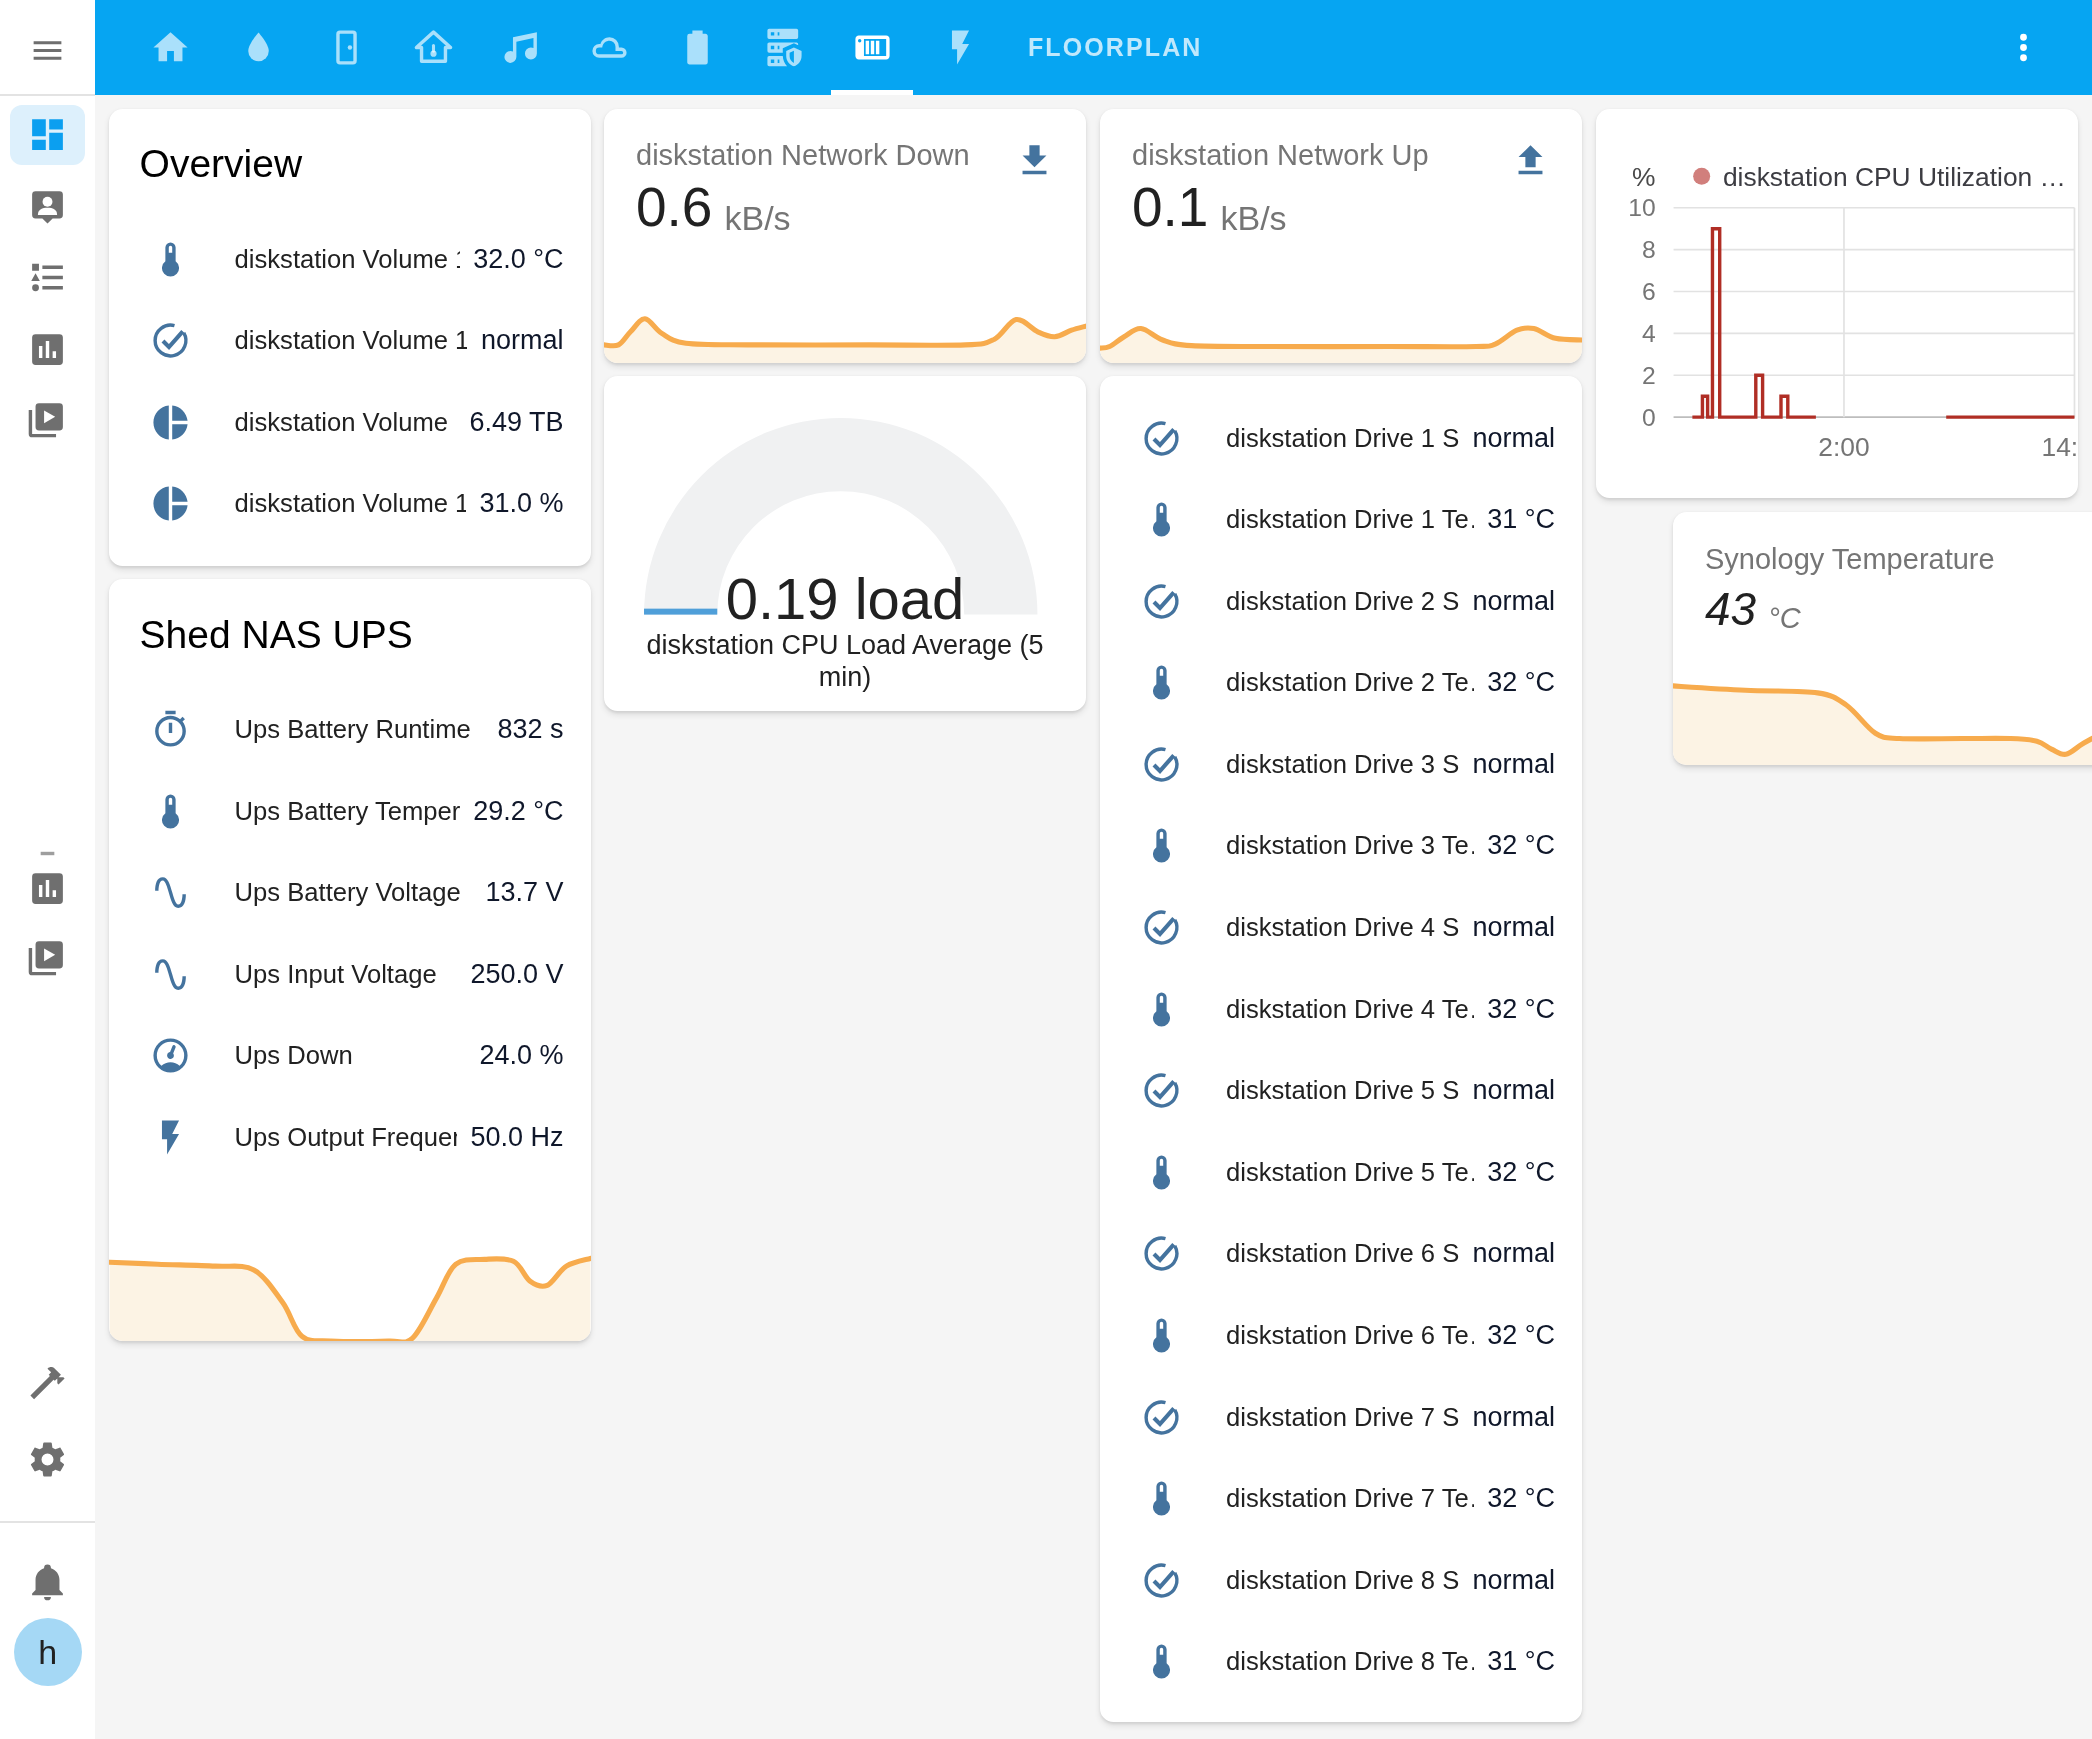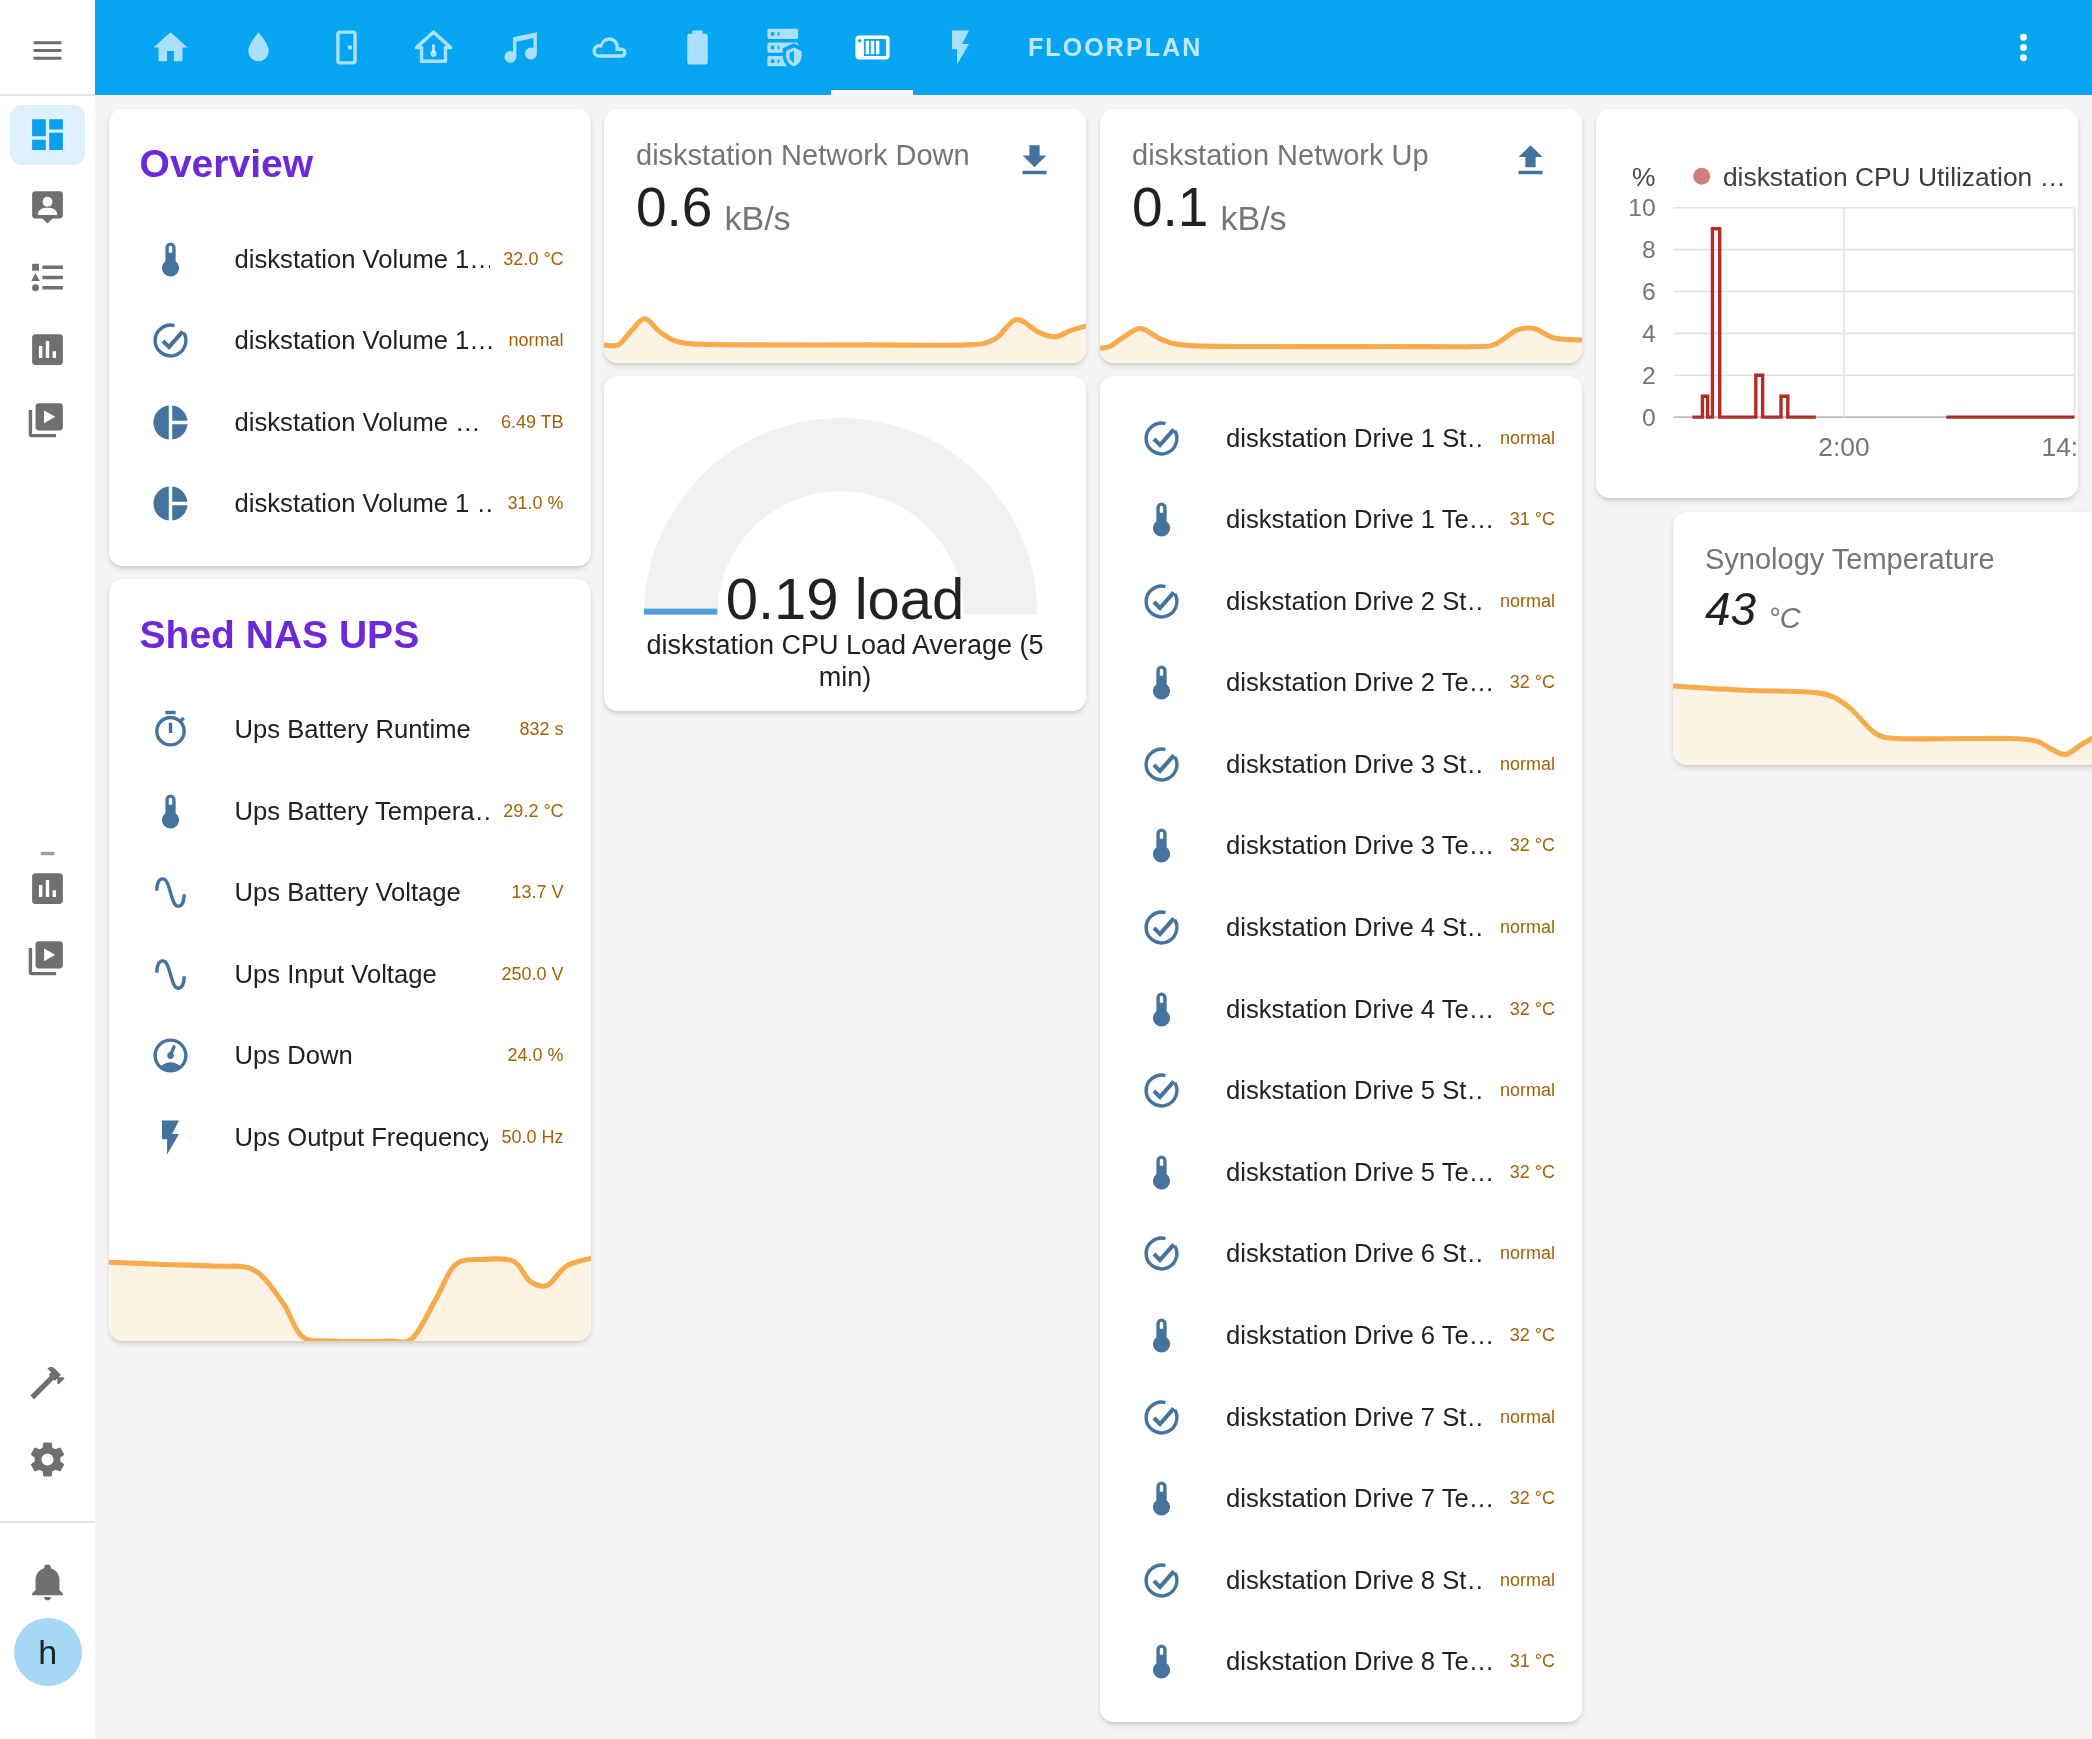--- a/index.html
+++ b/index.html
@@ -19,28 +19,28 @@
   .side-divider { position:absolute; left:0; width:95px; height:1.7px; background:#e3e3e3; }
   .side-item { position:absolute; left:27px; width:41px; height:41px; color:#6f6f6f; }
   .side-item svg { width:41px; height:41px; display:block; }
   .active-pill { position:absolute; left:10.2px; width:75px; height:60px; border-radius:12px; background:#ddf0fc; }
   .side-item.active { color:var(--active-blue); }
   .avatar { position:absolute; left:13.6px; width:68px; height:68px; border-radius:50%; background:#a5d8f5; display:flex; align-items:center; justify-content:center; font-size:34px; color:#212121; }
 
   .content { position:absolute; left:95px; top:95px; width:1997px; height:1644px; background:#f5f5f5; }
   .card { position:absolute; width:482px; background:#fff; border-radius:13.6px; box-shadow:0 3.4px 6.8px rgba(0,0,0,0.09), 0 1.7px 2.6px rgba(0,0,0,0.08); }
 
-  .card-header { padding:31.5px 31px 0; font-size:39px; line-height:48px; color:#6d28d9; font-weight:700; }
+  .card-header { padding:31.5px 31px 0; font-size:39px; line-height:48px; color:#000000; font-weight:400; }
   .rows { padding-top:37px; }
   .rows.no-header { padding-top:28px; }
   .erow { height:68px; margin-bottom:13.6px; display:flex; align-items:center; padding-left:41px; padding-right:27px; }
   .erow .eicon { width:41px; height:41px; color:var(--accent-icon); flex:none; }
   .erow .eicon svg { width:41px; height:41px; display:block; }
   .erow .ename { flex:1; margin-left:44px; font-size:25.6px; color:#212121; white-space:nowrap; overflow:hidden; }
-  .erow .evalue { font-size:18px; color:#a16207; white-space:nowrap; margin-left:13.6px; }
+  .erow .evalue { font-size:27px; color:#0f172a; white-space:nowrap; margin-left:13.6px; }
 
   .sensor-name { position:absolute; top:31.5px; left:32px; font-size:29px; line-height:31px; color:#757575; font-weight:500; }
   .sensor-icon { position:absolute; top:31px; right:31px; width:41px; height:41px; color:var(--accent-icon); }
   .sensor-icon svg { width:41px; height:41px; }
   .sensor-valrow { position:absolute; top:68px; left:32px; display:flex; align-items:flex-end; }
   .sensor-value { font-size:55px; line-height:61px; color:#212121; }
   .sensor-unit { font-size:34px; color:#757575; margin-left:12px; }
   .sensor-valrow.small { top:72px;font-style:italic; }
   .sensor-valrow.small .sensor-value { font-size:46px; line-height:51px; }
   .sensor-valrow.small .sensor-unit { font-size:29px; }

